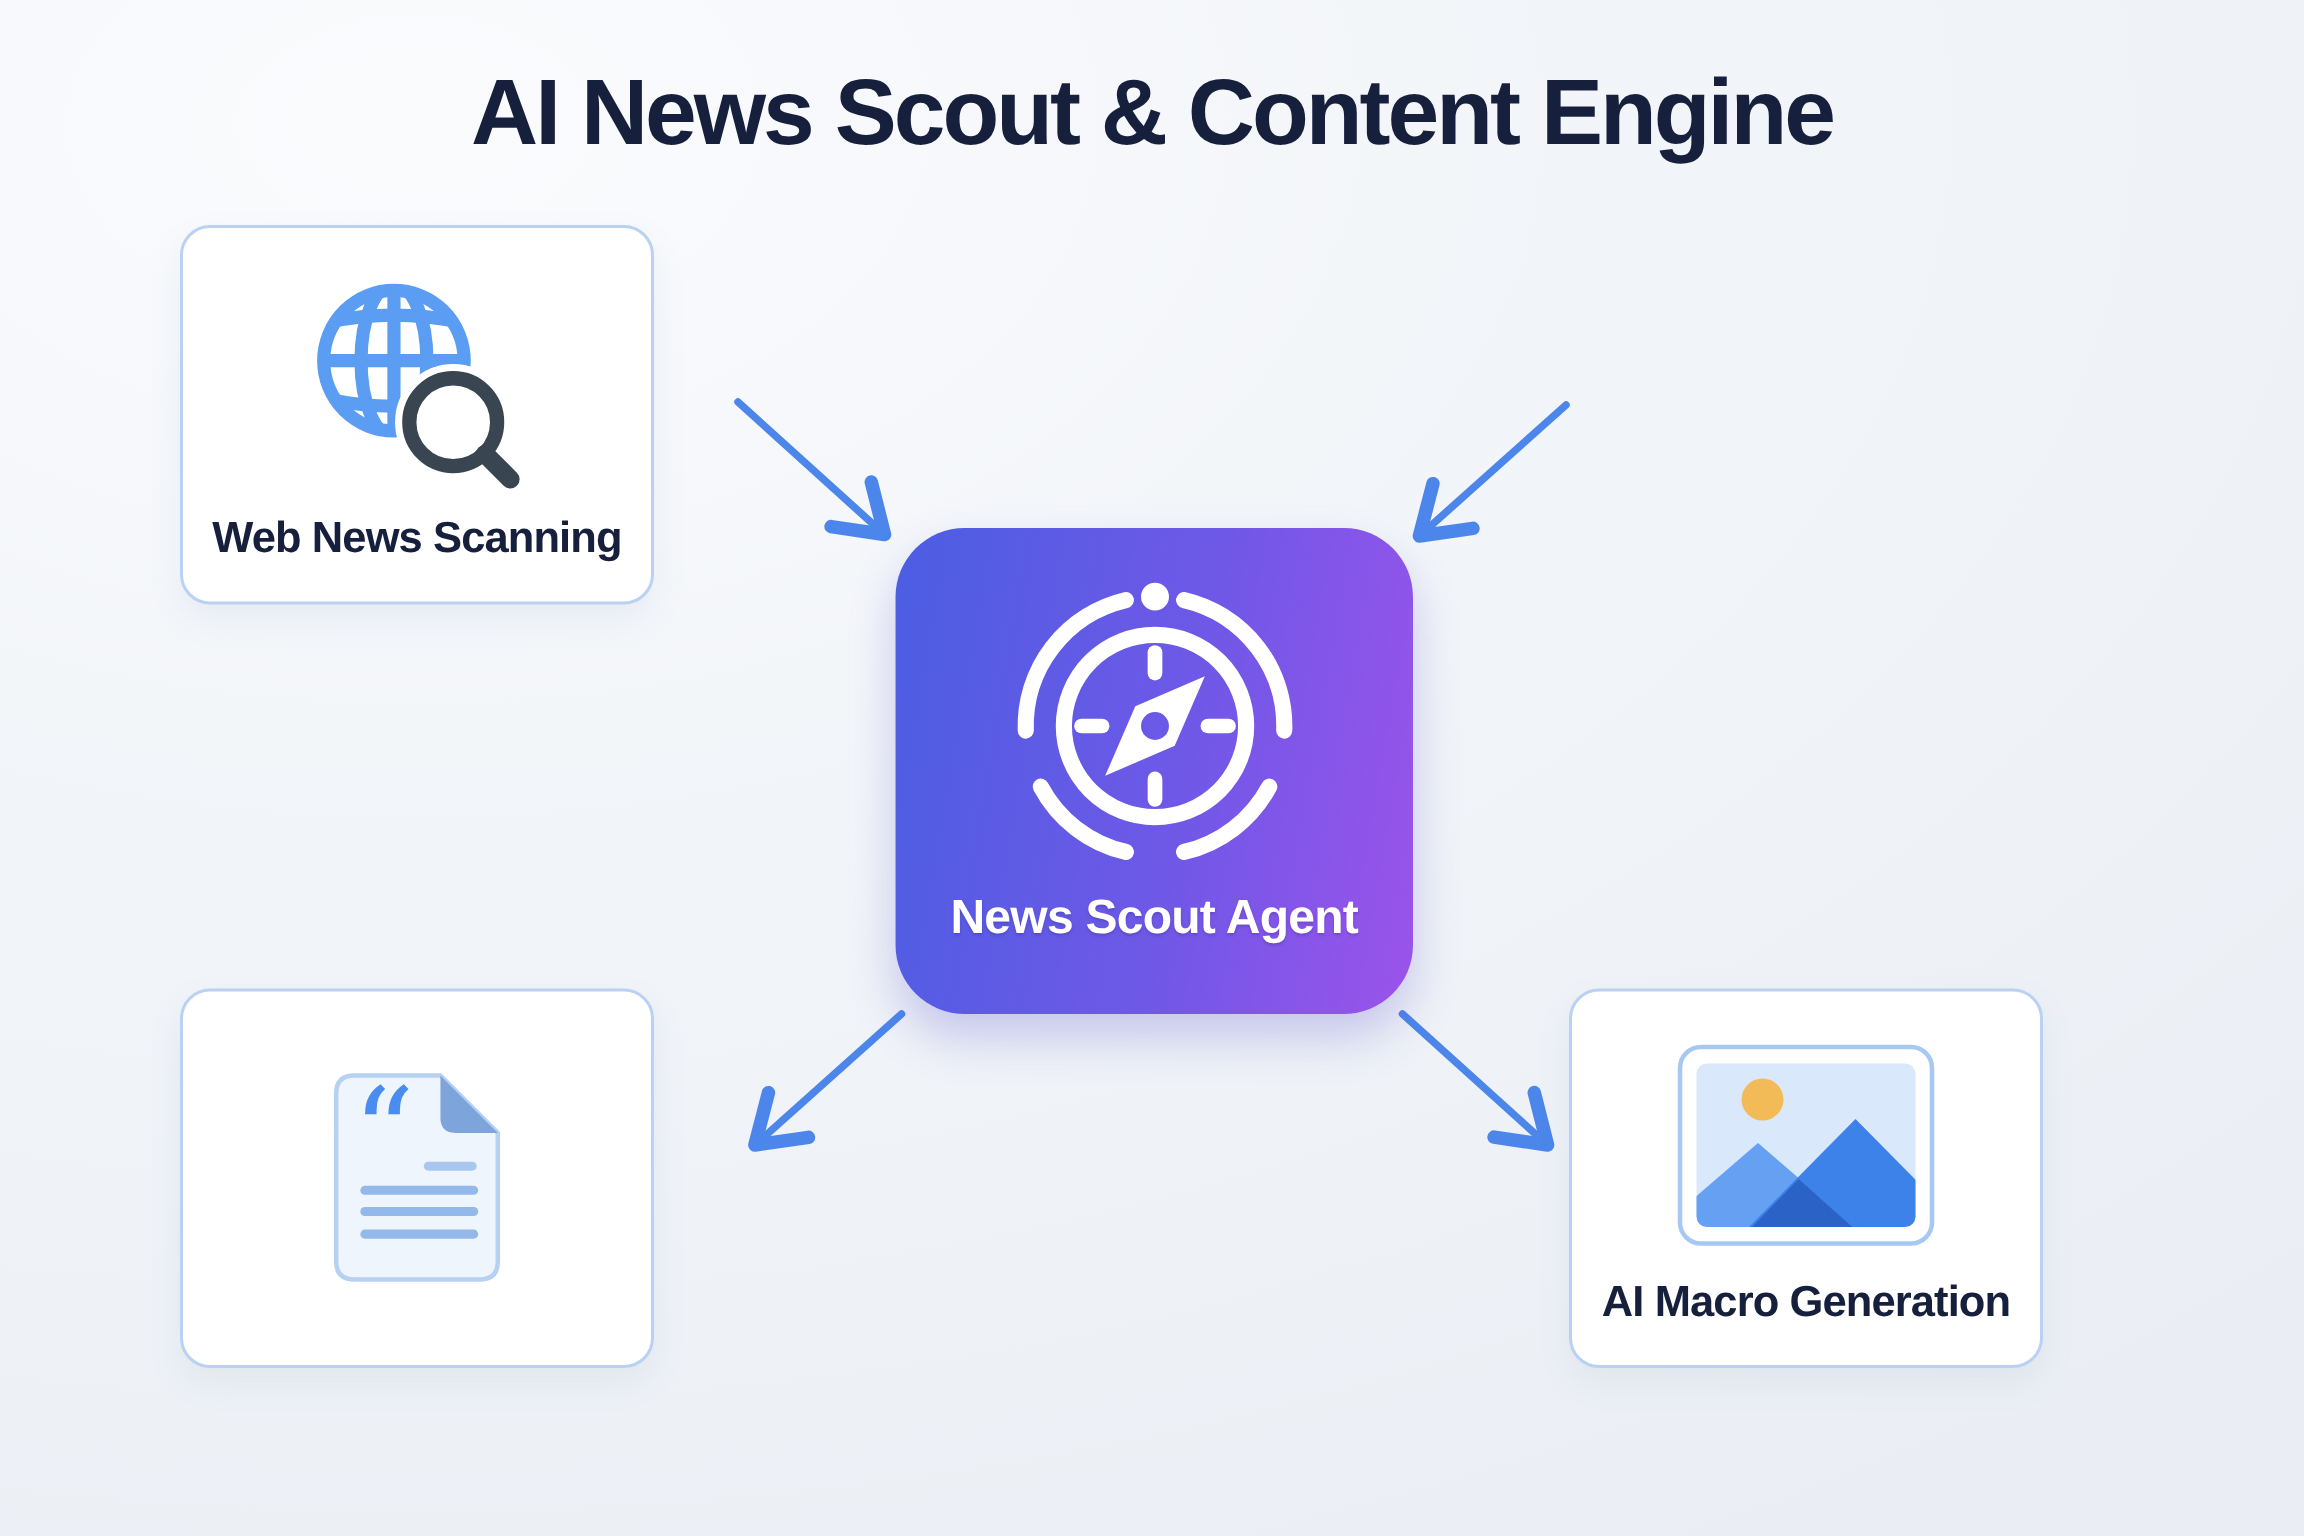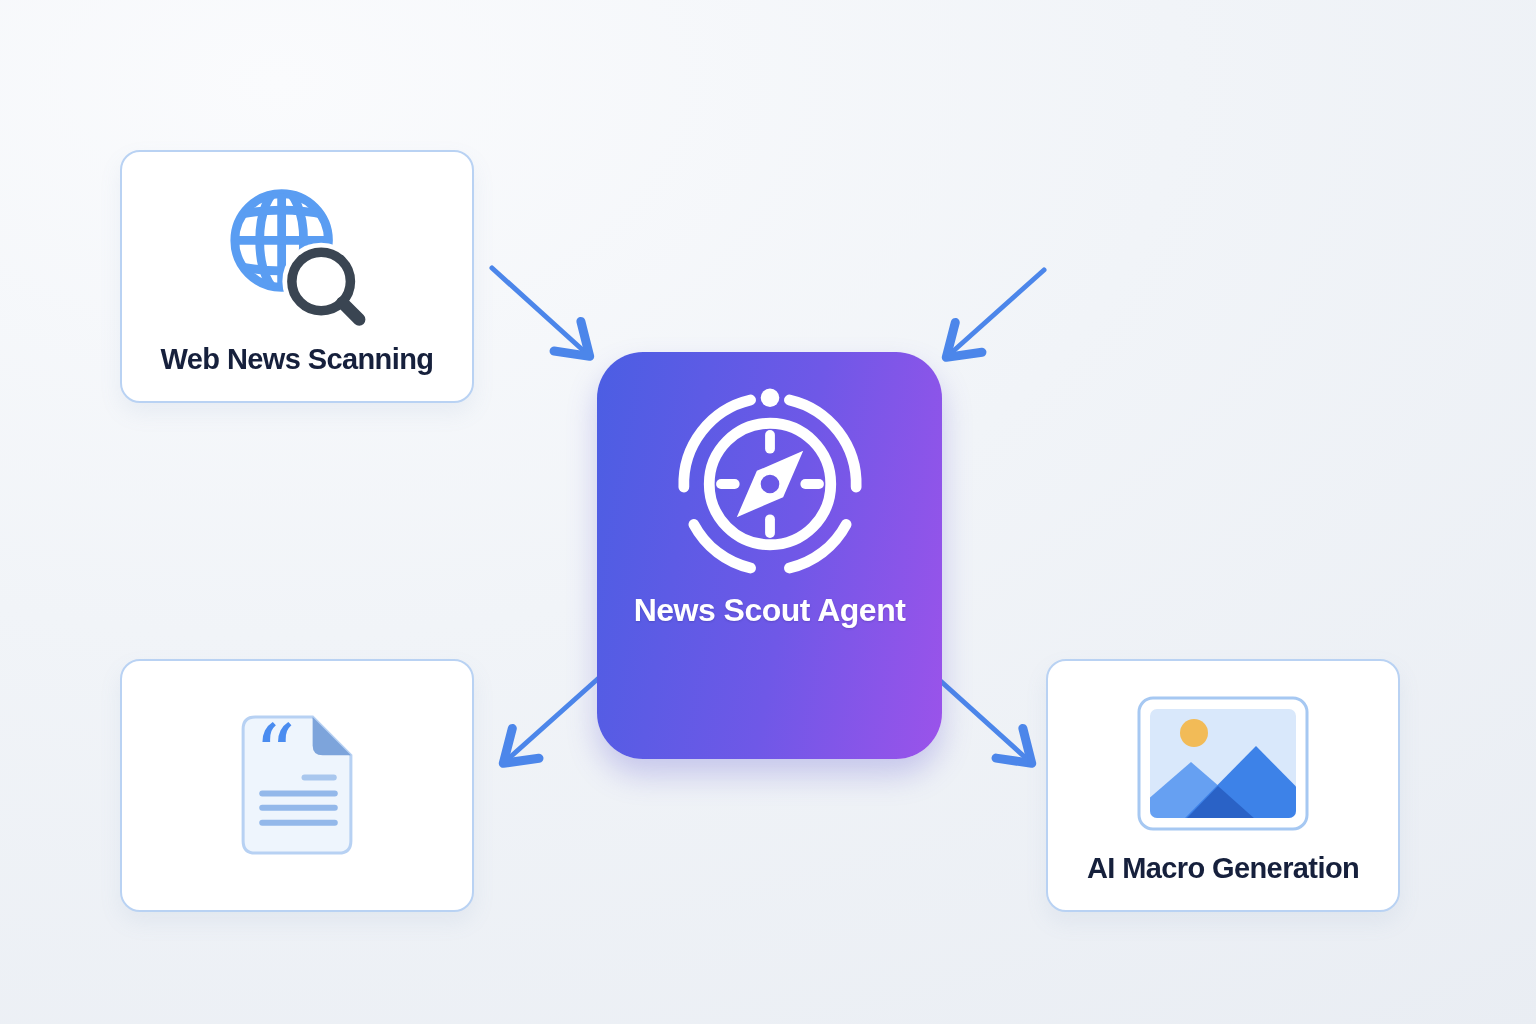--- a/index.html
+++ b/index.html
@@ -17,21 +17,21 @@
     position: absolute;
     top: 40px; left: 0; width: 100%;
     text-align: center;
     font-size: 62px;
     font-weight: 700;
     letter-spacing: -2px;
     color: #16203c;
   }
   .node {
     position: absolute;
-    width: 354px; height: 253px;
+    width: 316px; height: 253px;
     background: #ffffff;
     border: 2px solid #b9d2f3;
     border-radius: 20px;
     box-shadow: 0 10px 22px rgba(120, 145, 190, 0.10);
     display: flex;
     flex-direction: column;
     align-items: center;
     justify-content: center;
     padding: 16px 10px 18px;
   }
@@ -50,21 +50,21 @@
     white-space: nowrap;
   }
   .node-tl { left: 120px; top: 150px; }
   .node-tr { left: 1046px; top: 150px; }
   .node-bl { left: 120px; top: 659px; }
   .node-br { left: 1046px; top: 659px; }
 
   .center-node {
     position: absolute;
     left: 597px; top: 352px;
-    width: 345px; height: 407px;
+    width: 345px; height: 324px;
     border-radius: 46px;
     background: linear-gradient(100deg, #4b5ee3 0%, #6f58e7 55%, #9b53ea 100%);
     box-shadow: 0 16px 30px rgba(92, 85, 210, 0.28);
     display: flex;
     flex-direction: column;
     align-items: center;
     justify-content: flex-start;
     padding-top: 34px;
   }
   .center-label {
@@ -81,20 +81,21 @@
     left: 0; top: 0;
     width: 1536px; height: 1024px;
     pointer-events: none;
   }
 </style>
 </head>
 <body>
 
 <div class="canvas">
 
+  <div class="title">AI News Scout &amp; Content Engine</div>
 
   <svg class="arrow-layer" width="1536" height="1024" viewBox="0 0 1536 1024">
     <defs>
       <marker id="ah" markerWidth="12" markerHeight="12" refX="6" refY="5" orient="auto" markerUnits="strokeWidth">
         <path d="M1,1 L7,5 L1,9" fill="none" stroke="#4c86ea" stroke-width="1.8" stroke-linecap="round" stroke-linejoin="round"></path>
       </marker>
     </defs>
     <g stroke="#4c86ea" stroke-width="5" stroke-linecap="round" fill="none">
       <path d="M492,268 L586,353" marker-end="url(#ah)"></path>
       <path d="M1044,270 L950,354" marker-end="url(#ah)"></path>

